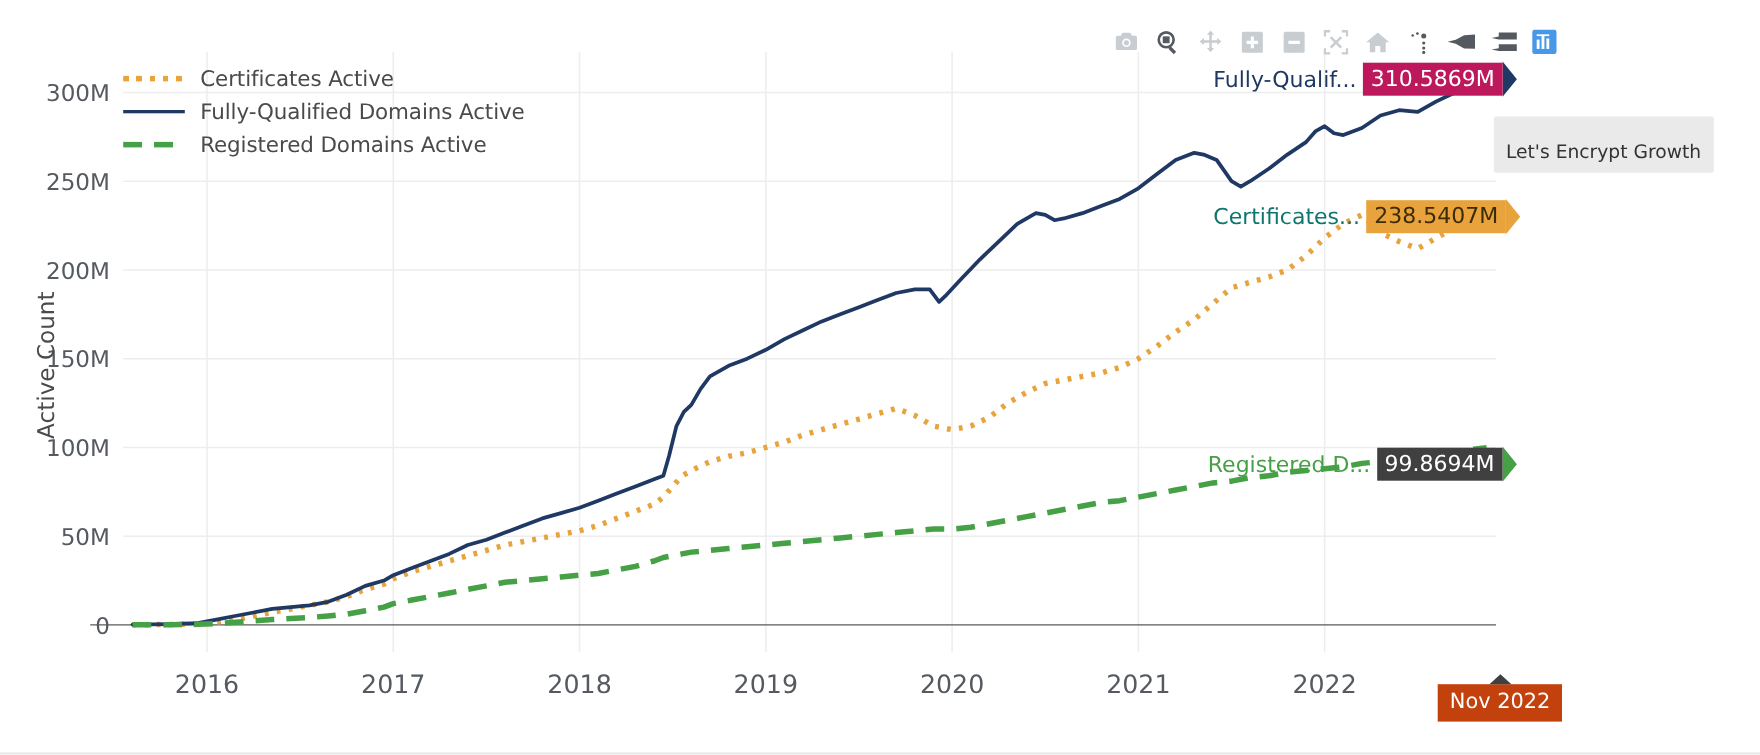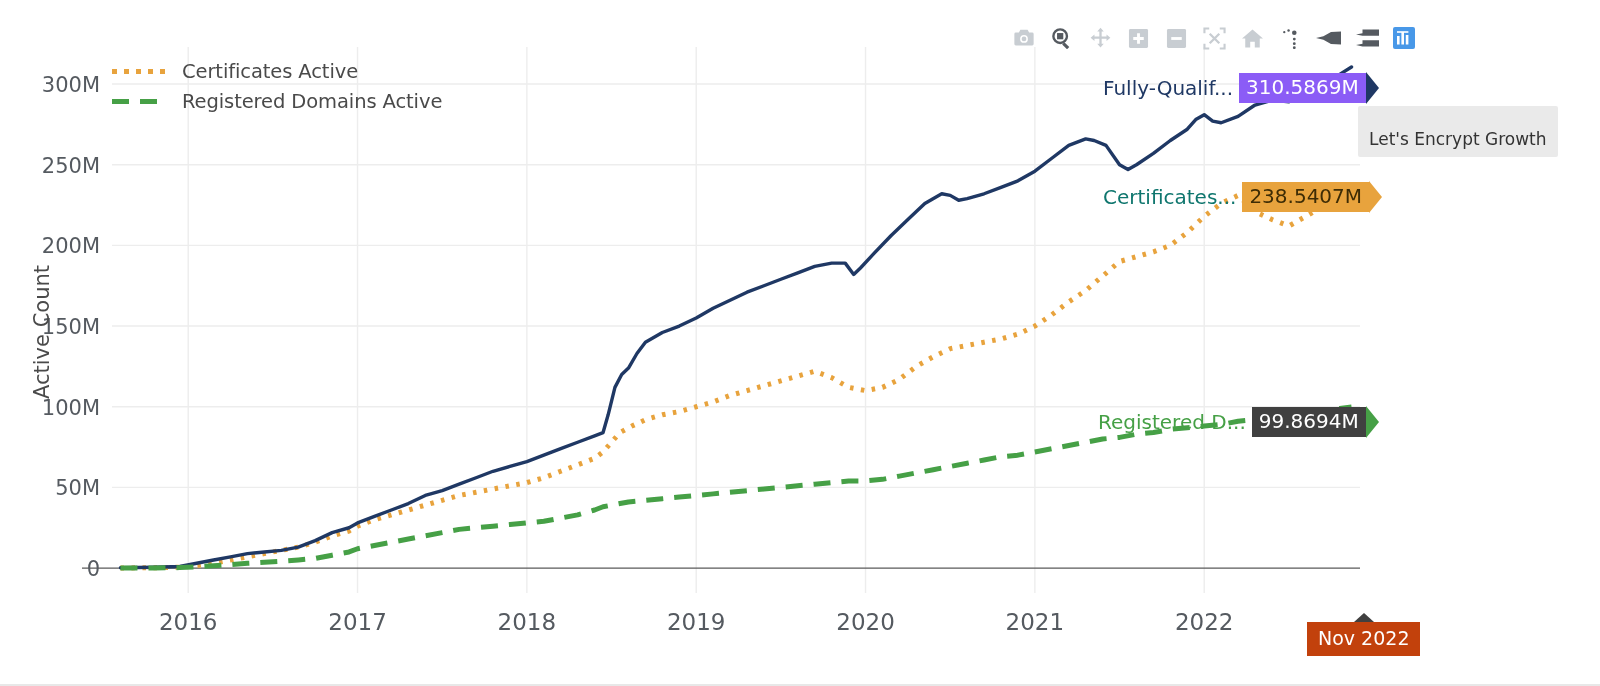--- a/index.html
+++ b/index.html
@@ -124,29 +124,33 @@
     <div style="position:absolute;left:-68px;top:320px;width:200px;text-align:center;
                 transform:rotate(-90deg);font-size:21px;color:#4a4a4a;">Active Count</div>
   </div>
 
   <div id="legend">
       <div class="lg-row">
         <div class="lg-swatch" style="height: 5px; background-image: repeating-linear-gradient(to right, rgb(232, 163, 61) 0px, rgb(232, 163, 61) 5px, transparent 5px, transparent 12px);"></div>
         <span class="lg-label">Certificates Active</span>
       </div>
       <div class="lg-row">
+        <div class="lg-swatch" style="background: rgb(31, 56, 100); height: 3px;"></div>
+        <span class="lg-label">Fully-Qualified Domains Active</span>
+      </div>
+      <div class="lg-row">
         <div class="lg-swatch" style="height: 5px; background-image: repeating-linear-gradient(to right, rgb(70, 160, 70) 0px, rgb(70, 160, 70) 17px, transparent 17px, transparent 28px);"></div>
         <span class="lg-label">Registered Domains Active</span>
       </div>
     </div>
 
   <div id="endlabels">
-      <div class="endlabel" style="left: 1103px; top: 72px;">
+      <div class="endlabel" style="left: 1103px; top: 56px;">
         <span class="name" style="color: rgb(31, 56, 100);">Fully-Qualif...</span>
-        <span class="valbox" style="background: #8b5cf6;">310.5869M</span>
+        <span class="valbox" style="background: #be185d;">310.5869M</span>
         <span class="arrow" style="border-left: 13px solid rgb(31, 56, 100);"></span>
       </div>
       <div class="endlabel" style="left: 1103px; top: 181px;">
         <span class="name" style="color: #0f766e;">Certificates...</span>
         <span class="valbox" style="background: rgb(232, 163, 61); color: rgb(61, 44, 5);">238.5407M</span>
         <span class="arrow" style="border-left: 13px solid rgb(232, 163, 61);"></span>
       </div>
       <div class="endlabel" style="left: 1098px; top: 406px;">
         <span class="name" style="color: rgb(70, 160, 70);">Registered D...</span>
         <span class="valbox" style="background: #404040;">99.8694M</span>

